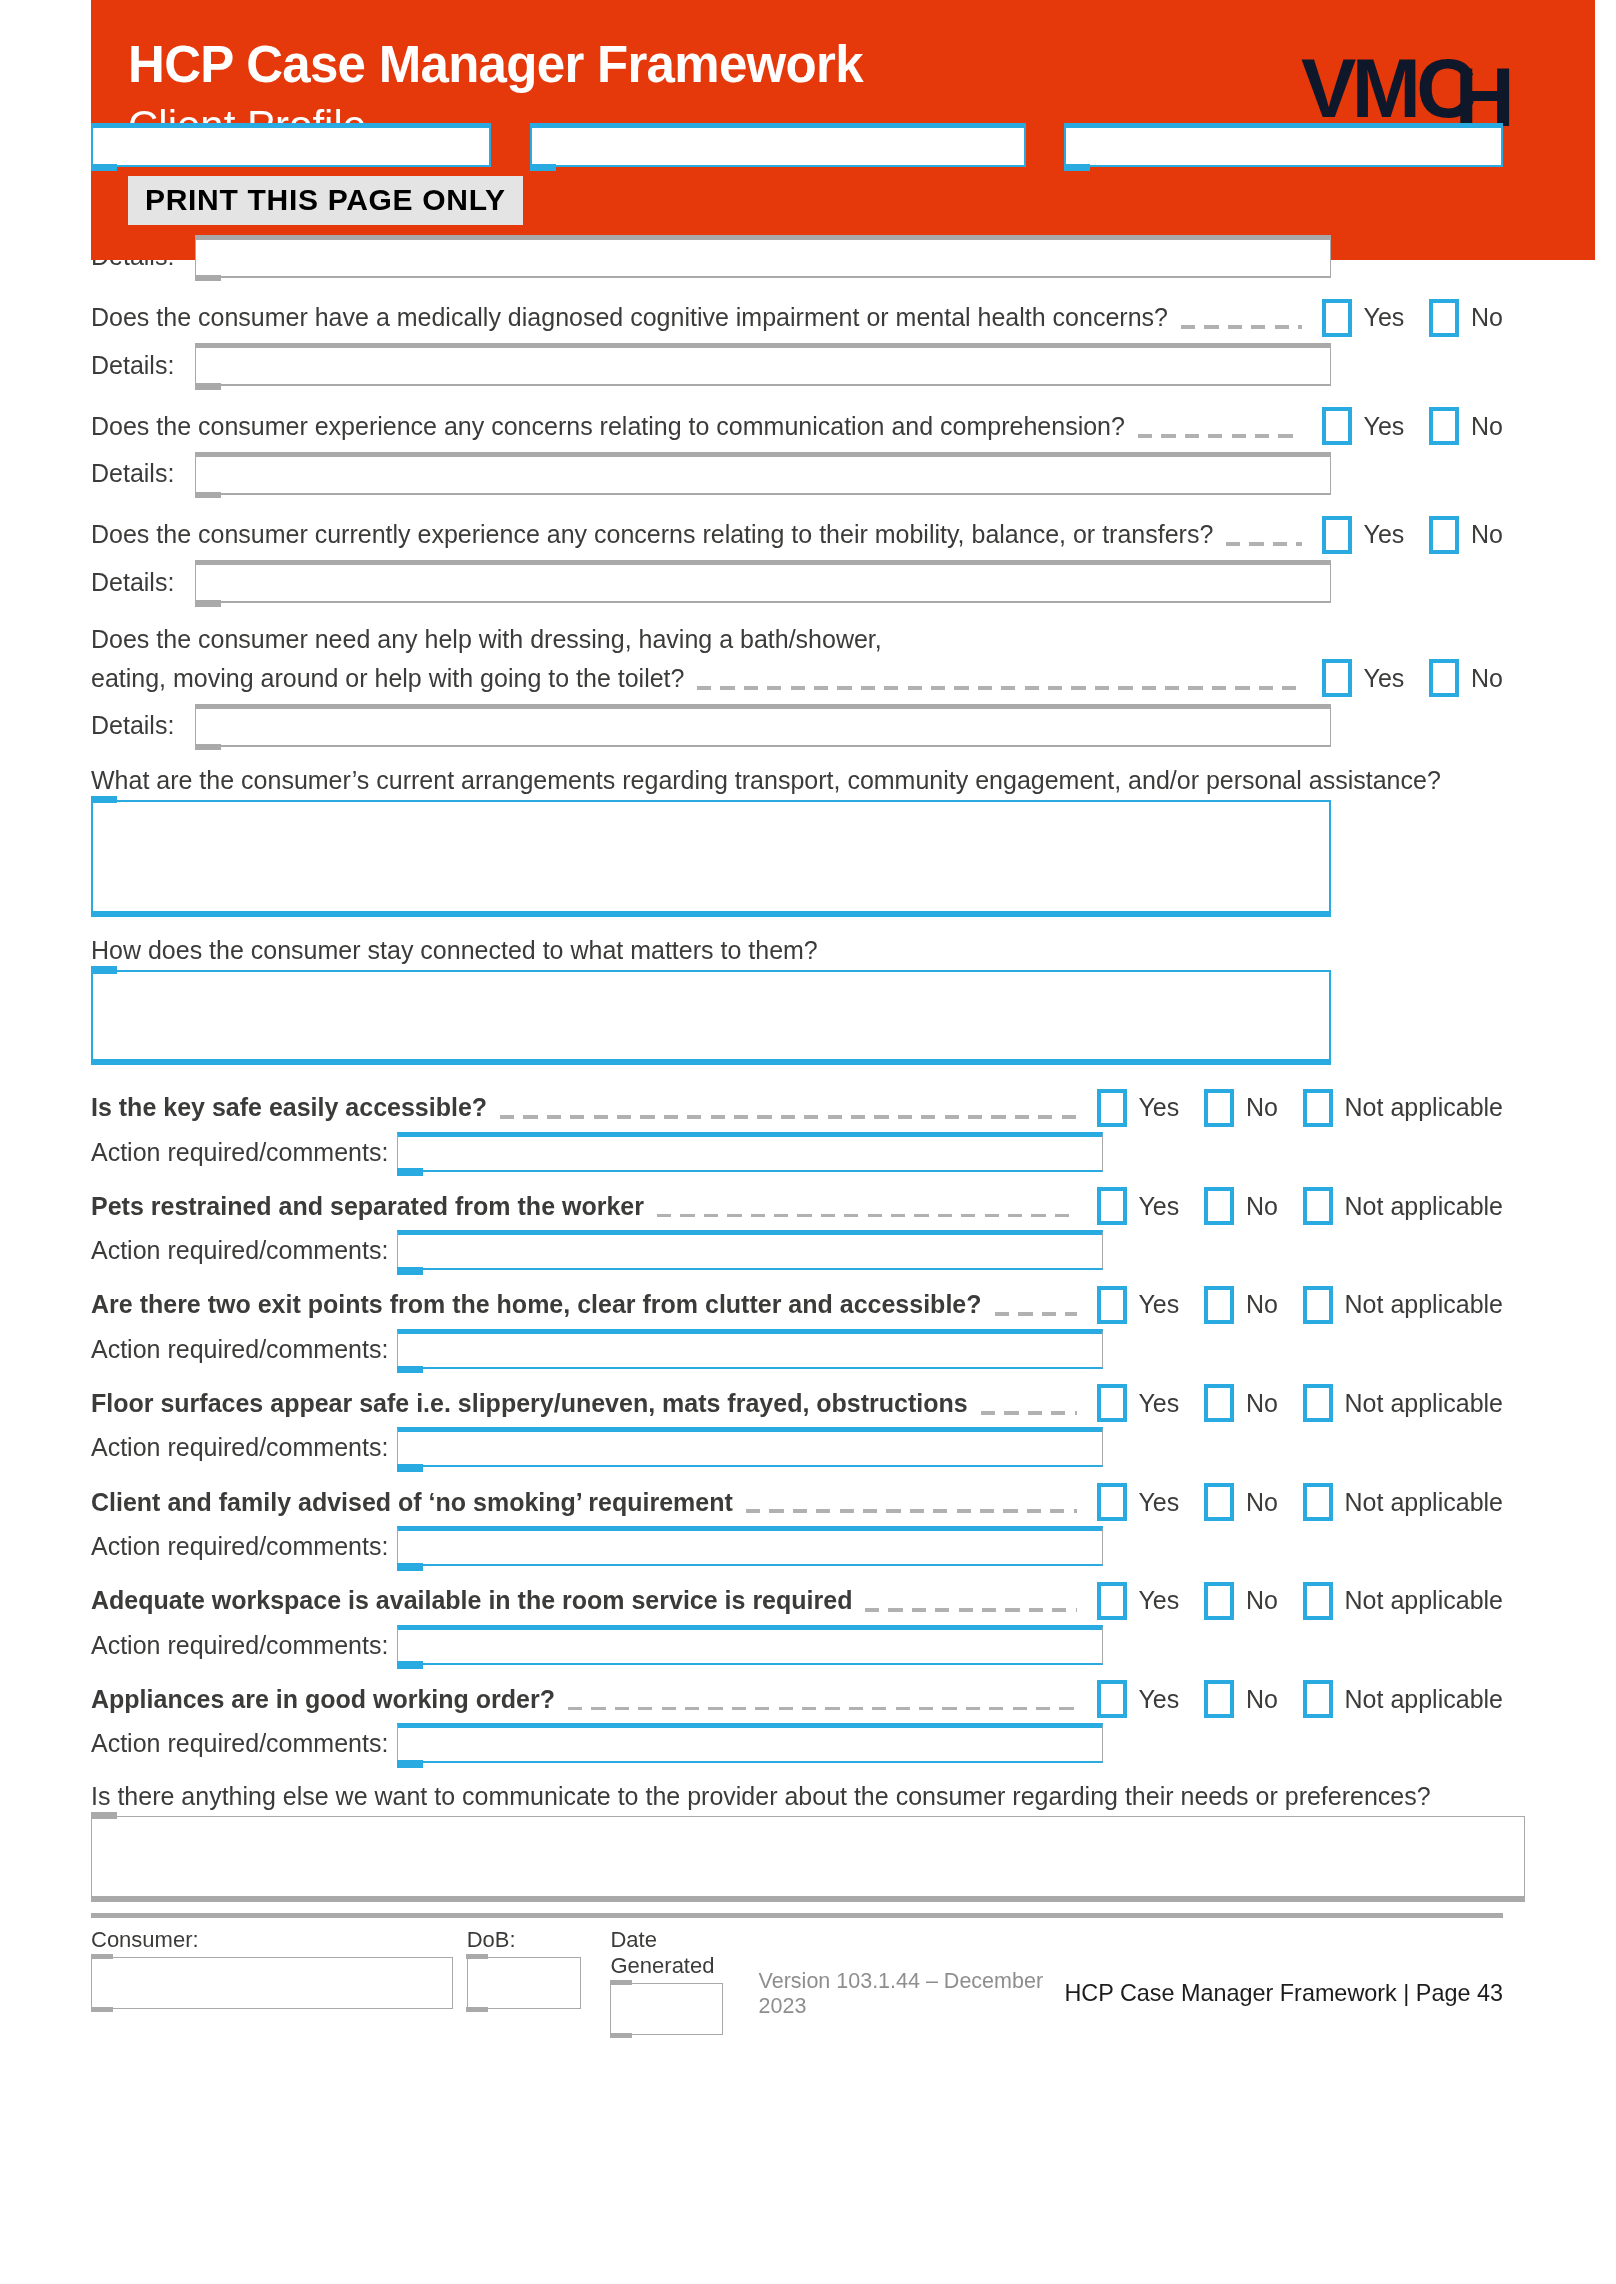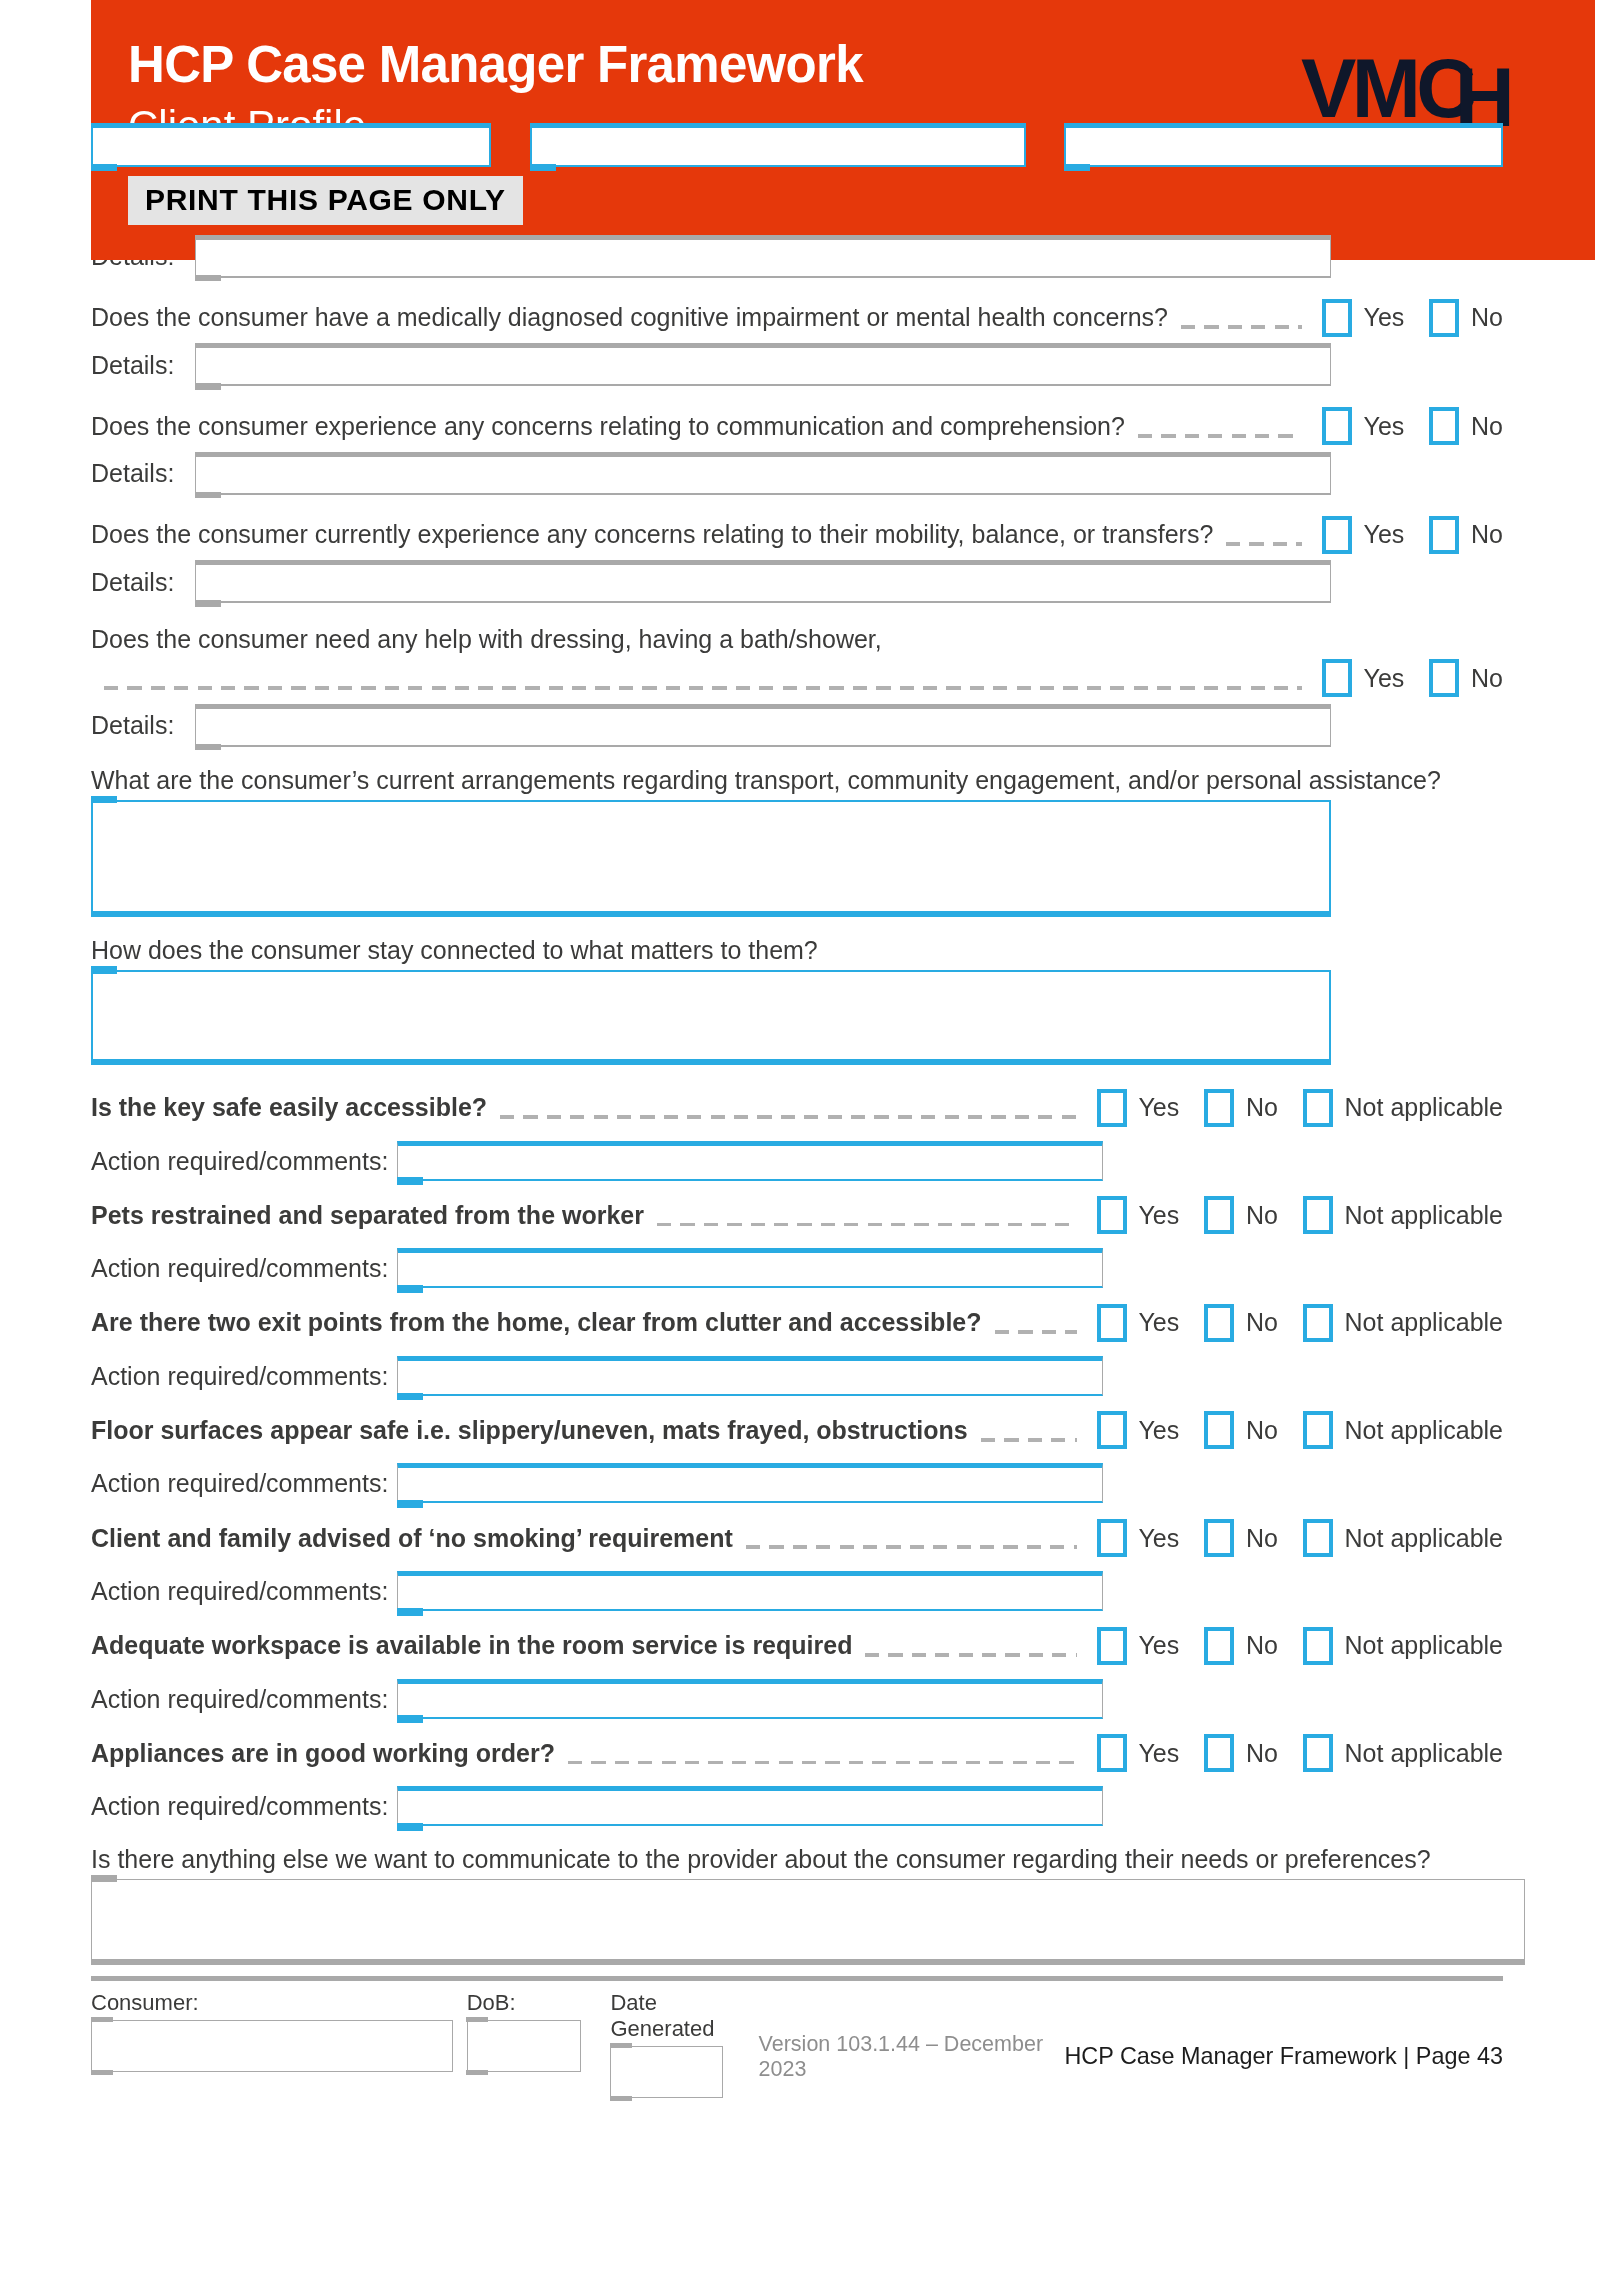--- a/index.html
+++ b/index.html
@@ -73,21 +73,21 @@
   
   .ft-label{margin-top:18px;}
   .big-area{margin-top:5.2px;width:1240px;}
   .area-tall{height:117px;}
   .area-mid{height:95px;}
   .gray-big{width:1434px;height:86px;margin-top:5.2px;}
 
   
   .cl-row{display:flex;align-items:center;margin-top:15.6px;}
   .cl-row.first{margin-top:23.4px;}
-  .action-row{display:flex;margin-top:14px;}
+  .action-row{display:flex;margin-top:5px;}
   .action-row .lbl{flex:0 0 306px;align-self:center;}
   .action-row .field-box{flex:0 0 706px;height:40px;}
 
   
   .footer-rule{margin:10.4px 92px 0 91px;height:5.2px;background:var(--border-gray);}
   .footer{margin:9px 92px 0 91px;display:flex;align-items:flex-start;}
   .f-col .f-lbl{font-size:22px;line-height:26px;}
   .f-box{position:relative;border:1.3px solid var(--border-gray);height:52px;margin-top:3.9px;background:#fff;}
   .f-box::before{content:"";position:absolute;left:-1.3px;top:-3.9px;width:22px;height:5.2px;background:var(--border-gray);}
   .f-box::after{content:"";position:absolute;left:-1.3px;bottom:-3.9px;width:22px;height:5.2px;background:var(--border-gray);}
@@ -191,20 +191,21 @@
       </span>
     </div>
     <div class="details-row">
       <span class="lbl">Details:</span>
       <div class="field-box gray-input"></div>
     </div>
 
     <div class="q2line">
       <div class="q-text">Does the consumer need any help with dressing, having a bath/shower,</div>
       <div class="second">
+        <span class="q-text">eating, moving around or help with going to the toilet?</span>
         <span class="leader"></span>
         <span class="cb-group">
           <span class="cb"></span>
           <span class="cb-lbl">Yes</span>
           <span class="cb-gap"></span>
           <span class="cb"></span>
           <span class="cb-lbl">No</span>
         </span>
       </div>
     </div>

